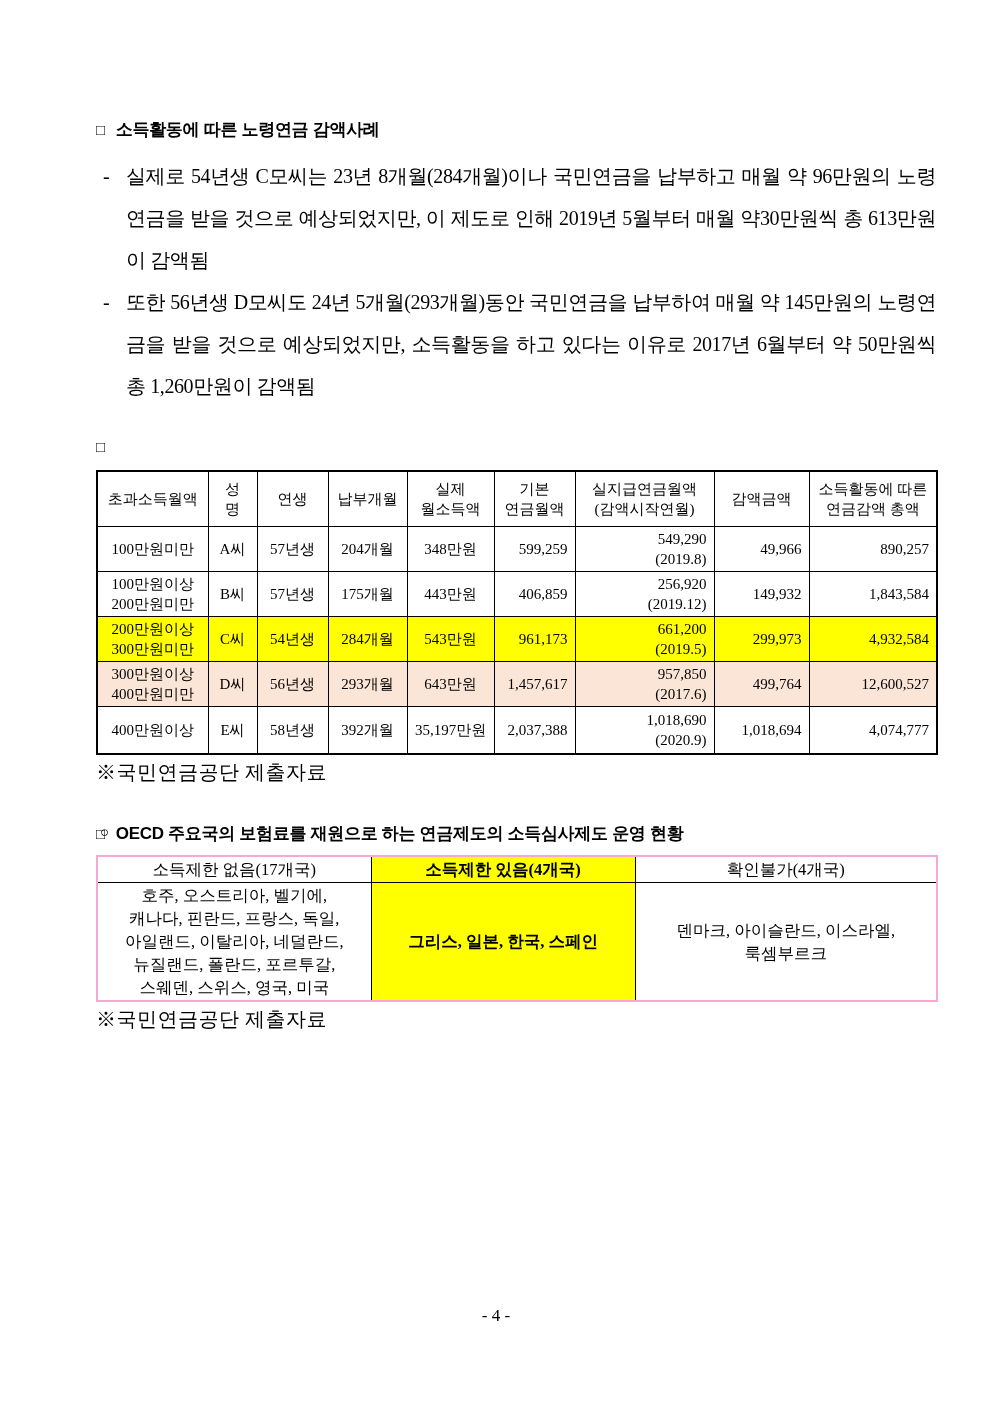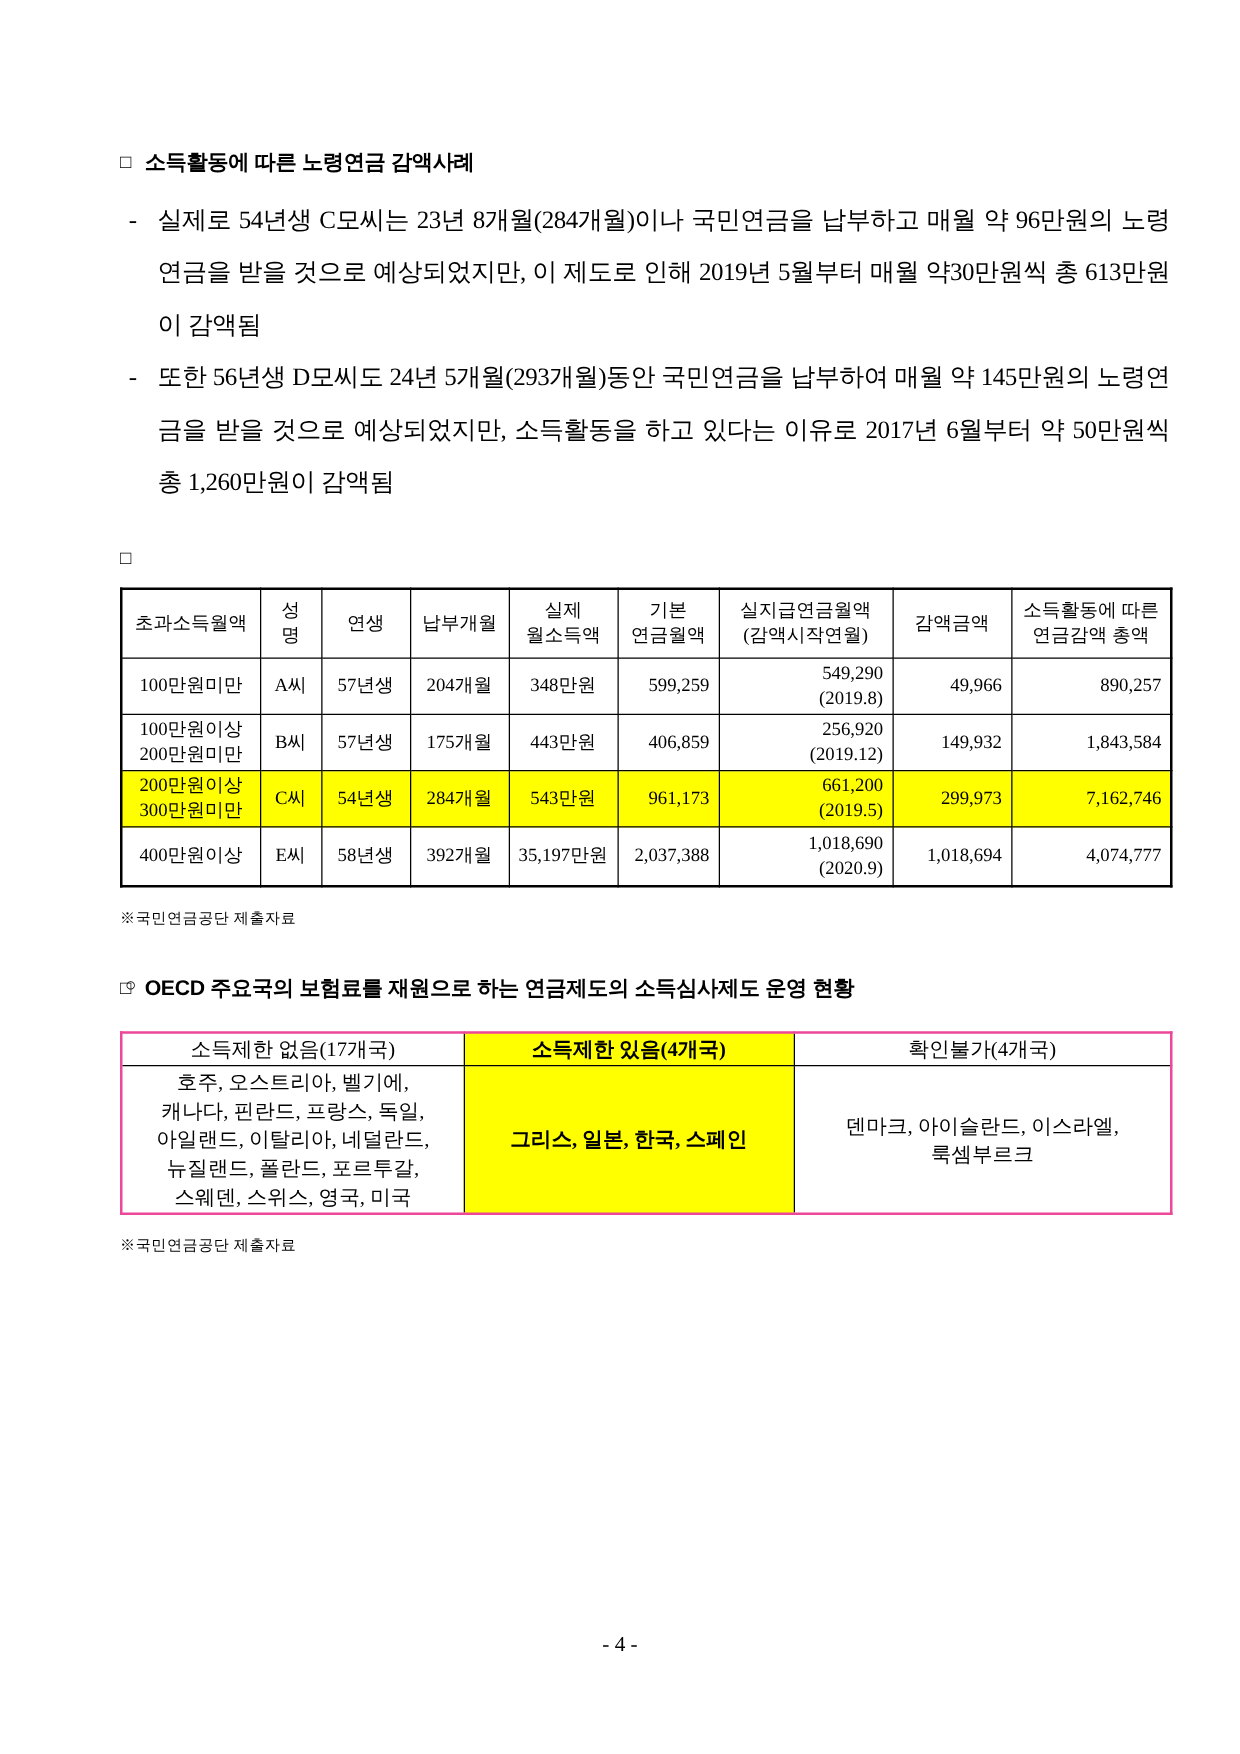--- a/index.html
+++ b/index.html
@@ -43,29 +43,29 @@
     white-space:pre-line; line-height:20px;
   }
   .t1 thead th { text-align:center; height:50px; }
   .t1 tbody tr { height:45px; }
   .t1 tbody tr.last { height:47px; }
   .t1 td.c { text-align:center;margin-top:16px; }
   .t1 td.r { text-align:right; padding-right:7px; }
   tr.hl-yellow td { background:#ffff00; }
   tr.hl-peach td { background:#fbe5d6; }
   
-  .note { font-size:12px; margin-top:16px; letter-spacing:0.5px; }
+  .note { font-size:20px; margin-top:4px; letter-spacing:0.5px; }
   
   .sec2 { margin-top:24px; }
   .h3 { margin-top:36px; }
   
   table.t2 {
-    width:840px; margin-top:22px;
+    width:840px; margin-top:9px;
     border-collapse:collapse; table-layout:fixed;
-    font-size:16.5px; border:2px solid #ec4899;
+    font-size:16.5px; border:2px solid #f9a8d4;
   }
   .t2 th, .t2 td {
     border:1px solid #000; text-align:center; vertical-align:middle;
     font-weight:normal; white-space:pre-line; padding:1px 8px;
     line-height:23px;
   }
   .t2 thead tr { height:27px; }
   .t2 tbody tr { height:116px; }
   .t2 .ycell { background:#ffff00; }
   .t2 .bold { font-weight:bold; }
@@ -160,21 +160,34 @@
         <td class="c">200만원이상
 300만원미만</td>
         <td class="c">C씨</td>
         <td class="c">54년생</td>
         <td class="c">284개월</td>
         <td class="c">543만원</td>
         <td class="r">961,173</td>
         <td class="r">661,200
 (2019.5)</td>
         <td class="r">299,973</td>
-        <td class="r">7,162,746</td>
+        <td class="r">4,932,584</td>
+      </tr>
+      <tr class="hl-peach">
+        <td class="c">300만원이상
+400만원미만</td>
+        <td class="c">D씨</td>
+        <td class="c">56년생</td>
+        <td class="c">293개월</td>
+        <td class="c">643만원</td>
+        <td class="r">1,457,617</td>
+        <td class="r">957,850
+(2017.6)</td>
+        <td class="r">499,764</td>
+        <td class="r">12,600,527</td>
       </tr>
       <tr class="last">
         <td class="c">400만원이상</td>
         <td class="c">E씨</td>
         <td class="c">58년생</td>
         <td class="c">392개월</td>
         <td class="c">35,197만원</td>
         <td class="r">2,037,388</td>
         <td class="r">1,018,690
 (2020.9)</td>

